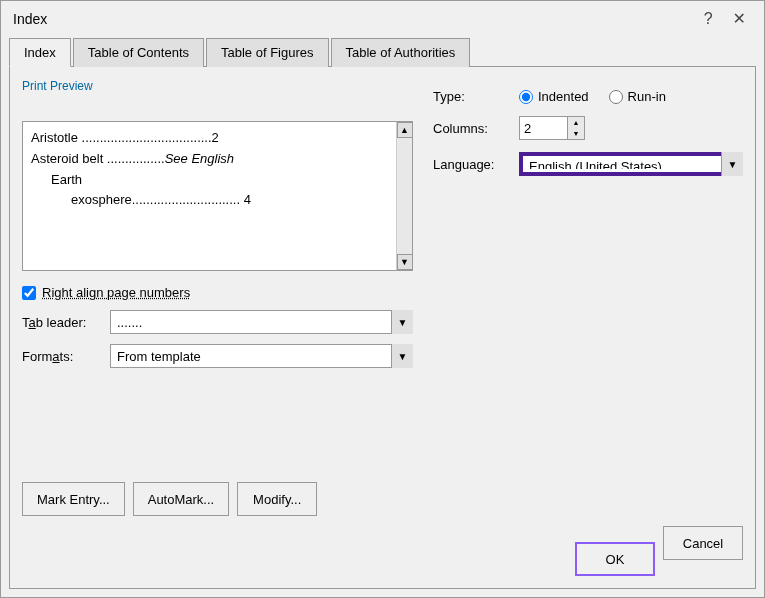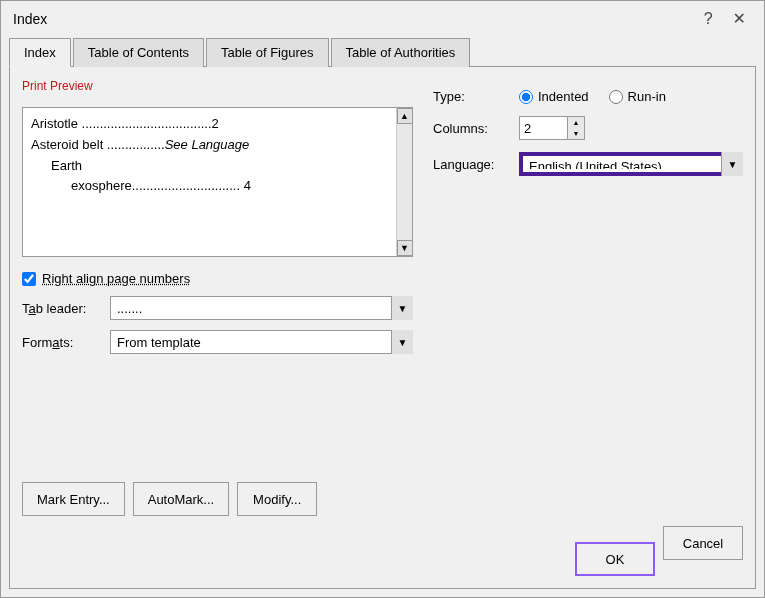--- a/index.html
+++ b/index.html
@@ -97,22 +97,22 @@
     }
     .right-panel {
       width: 310px;
       display: flex;
       flex-direction: column;
       gap: 12px;
       padding-top: 10px;
     }
     .section-label {
       font-size: 12px;
-      color: #b91c1c;
-      margin-bottom: 4px;
+      color: #0369a1;
+      margin-bottom: 18px;
     }
     .preview-box {
       border: 1px solid #999;
       background: #fff;
       height: 150px;
       overflow: hidden;
       position: relative;
       padding: 6px 8px;
       font-size: 13px;
       flex: 0 0 auto;
@@ -337,21 +337,21 @@
 
   <div class="dialog-body">
     <div class="content-area">
 
       <div class="left-panel">
         <div class="section-label">Print Preview</div>
 
         <div class="preview-box">
           <div class="preview-content">
             <div class="preview-line">Aristotle ....................................2</div>
-            <div class="preview-line">Asteroid belt ................<span class="italic">See Language</span></div>
+            <div class="preview-line">Asteroid belt ................<span class="italic">See English</span></div>
             <div class="preview-line indent1">Earth</div>
             <div class="preview-line indent2">exosphere.............................. 4</div>
           </div>
           <div class="preview-scroll">
             <div class="scroll-arrow">▲</div>
             <div class="scroll-track"></div>
             <div class="scroll-arrow">▼</div>
           </div>
         </div>
 

